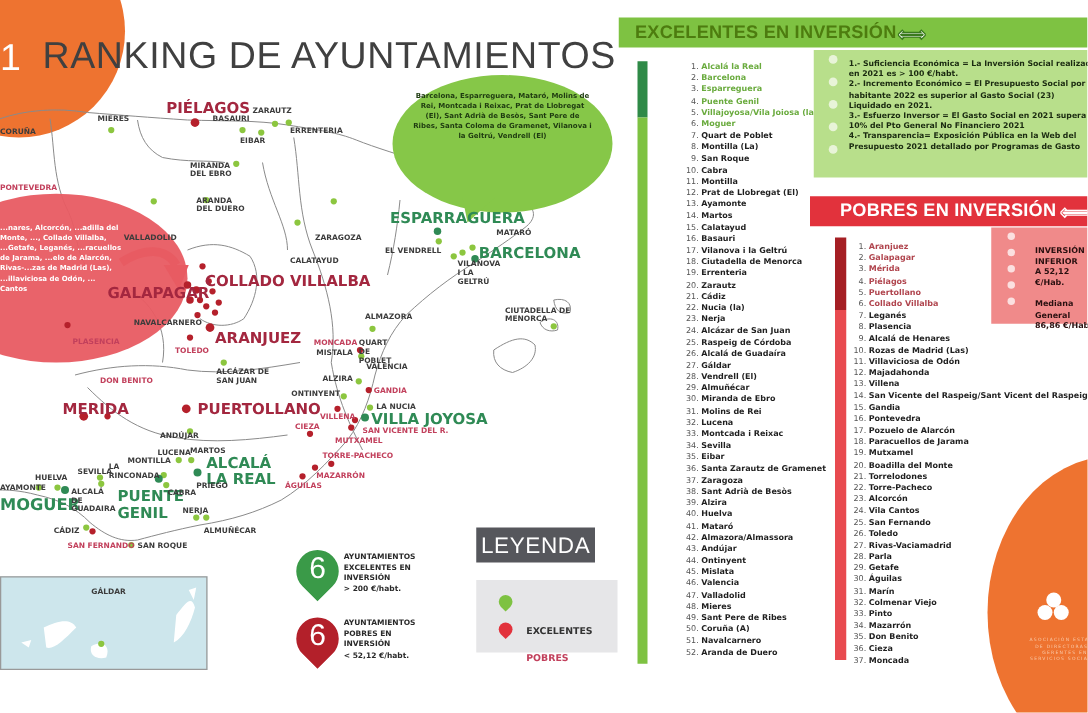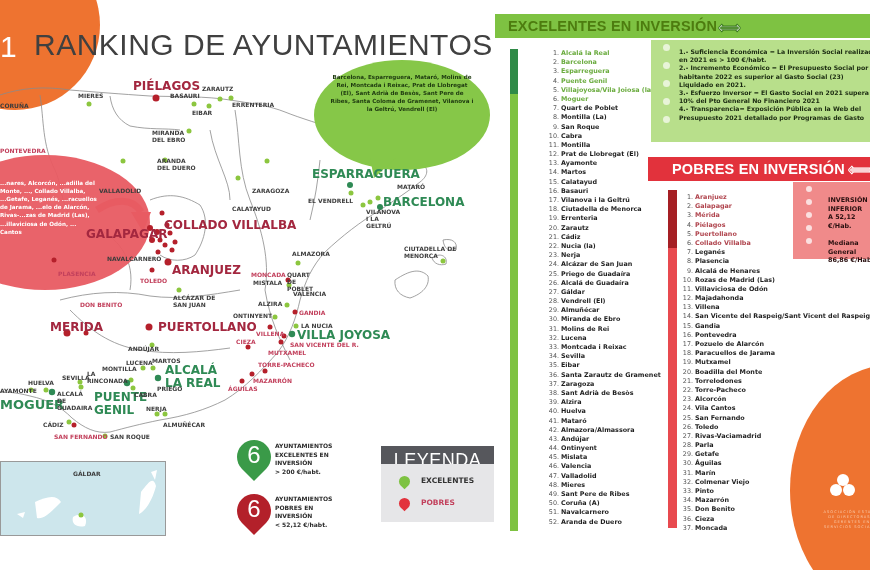--- a/index.html
+++ b/index.html
@@ -26,24 +26,24 @@
   .bubble-red-text { position:absolute; left:0px; top:179px; width:100px; font-size:5.6px; font-weight:bold; color:#fff; line-height:1.45; }
 
   .canarias { position:absolute; left:0; top:461px; width:166px; height:75px; background:#cde6ec; border:1px solid #999; }
 
   
   .pin-big { position:absolute; width:34px; height:34px; border-radius:50% 50% 50% 0; transform:rotate(-45deg); }
   .pin-num { position:absolute; width:34px; text-align:center; font-size:24px; color:#fff; font-family:"Liberation Sans", sans-serif; }
   .count-text { position:absolute; font-size:6px; font-weight:bold; color:#2a2a2a; line-height:1.45; }
 
   
-  .legend-head { position:absolute; left:381px; top:446px; width:113px; height:28px; background:#56575c; color:#fff; text-align:center; font-family:"Liberation Sans", sans-serif; font-size:18px; line-height:28px; letter-spacing:0.5px; }
+  .legend-head { position:absolute; left:381px; top:422px; width:95px; height:28px; background:#56575c; color:#fff; text-align:center; font-family:"Liberation Sans", sans-serif; font-size:18px; line-height:28px; letter-spacing:0.5px; }
   .legend-body { position:absolute; left:381px; top:464px; width:113px; height:58px; background:#e6e6e8; }
   .lg-pin { position:absolute; width:11px; height:11px; border-radius:50% 50% 50% 0; transform:rotate(-45deg); }
-  .lg-text { position:absolute; font-size:7.5px; font-weight:bold; }
+  .lg-text { position:absolute; font-size:7.5px; font-weight:bold;margin-top:24px; }
 
   
   .exc-head { position:absolute; left:495px; top:14px; width:375px; height:24px; background:#7ec242; }
   .exc-title { position:absolute; left:508px; top:18px; font-family:"Liberation Sans", sans-serif; font-weight:bold; font-size:14.5px; color:#4d7c0f; letter-spacing:0.2px; }
   .exc-arrow { position:absolute; left:718px; top:18px; font-size:16px; color:#ffffff; -webkit-text-stroke:1px #3a7a1e; font-weight:bold; }
   .exc-bar-dark { position:absolute; left:510px; top:49px; width:8px; height:45px; background:#2f8a47; }
   .exc-bar { position:absolute; left:510px; top:94px; width:8px; height:437px; background:#7ec242; }
   .list { position:absolute; list-style:none; }
   .list li { font-size:6.4px; font-weight:bold; height:9.2px; line-height:9.2px; white-space:nowrap; color:#1f1f1f; }
   .list li .n { color:#555; font-weight:normal; display:inline-block; width:13px; text-align:right; margin-right:2px; }
@@ -313,21 +313,21 @@
     <li><span class="n">15.</span><span>Calatayud</span></li>
     <li><span class="n">16.</span><span>Basauri</span></li>
     <li><span class="n">17.</span><span>Vilanova i la Geltrú</span></li>
     <li><span class="n">18.</span><span>Ciutadella de Menorca</span></li>
     <li><span class="n">19.</span><span>Errenteria</span></li>
     <li><span class="n">20.</span><span>Zarautz</span></li>
     <li><span class="n">21.</span><span>Cádiz</span></li>
     <li><span class="n">22.</span><span>Nucia (la)</span></li>
     <li><span class="n">23.</span><span>Nerja</span></li>
     <li><span class="n">24.</span><span>Alcázar de San Juan</span></li>
-    <li><span class="n">25.</span><span>Priego de Guadaíra</span></li>
+    <li><span class="n">25.</span><span>Raspeig de Córdoba</span></li>
     <li><span class="n">26.</span><span>Alcalá de Guadaíra</span></li>
     <li><span class="n">27.</span><span>Gáldar</span></li>
     <li><span class="n">28.</span><span>Vendrell (El)</span></li>
     <li><span class="n">29.</span><span>Almuñécar</span></li>
     <li><span class="n">30.</span><span>Miranda de Ebro</span></li>
     <li><span class="n">31.</span><span>Molins de Rei</span></li>
     <li><span class="n">32.</span><span>Lucena</span></li>
     <li><span class="n">33.</span><span>Montcada i Reixac</span></li>
     <li><span class="n">34.</span><span>Sevilla</span></li>
     <li><span class="n">35.</span><span>Eibar</span></li>

